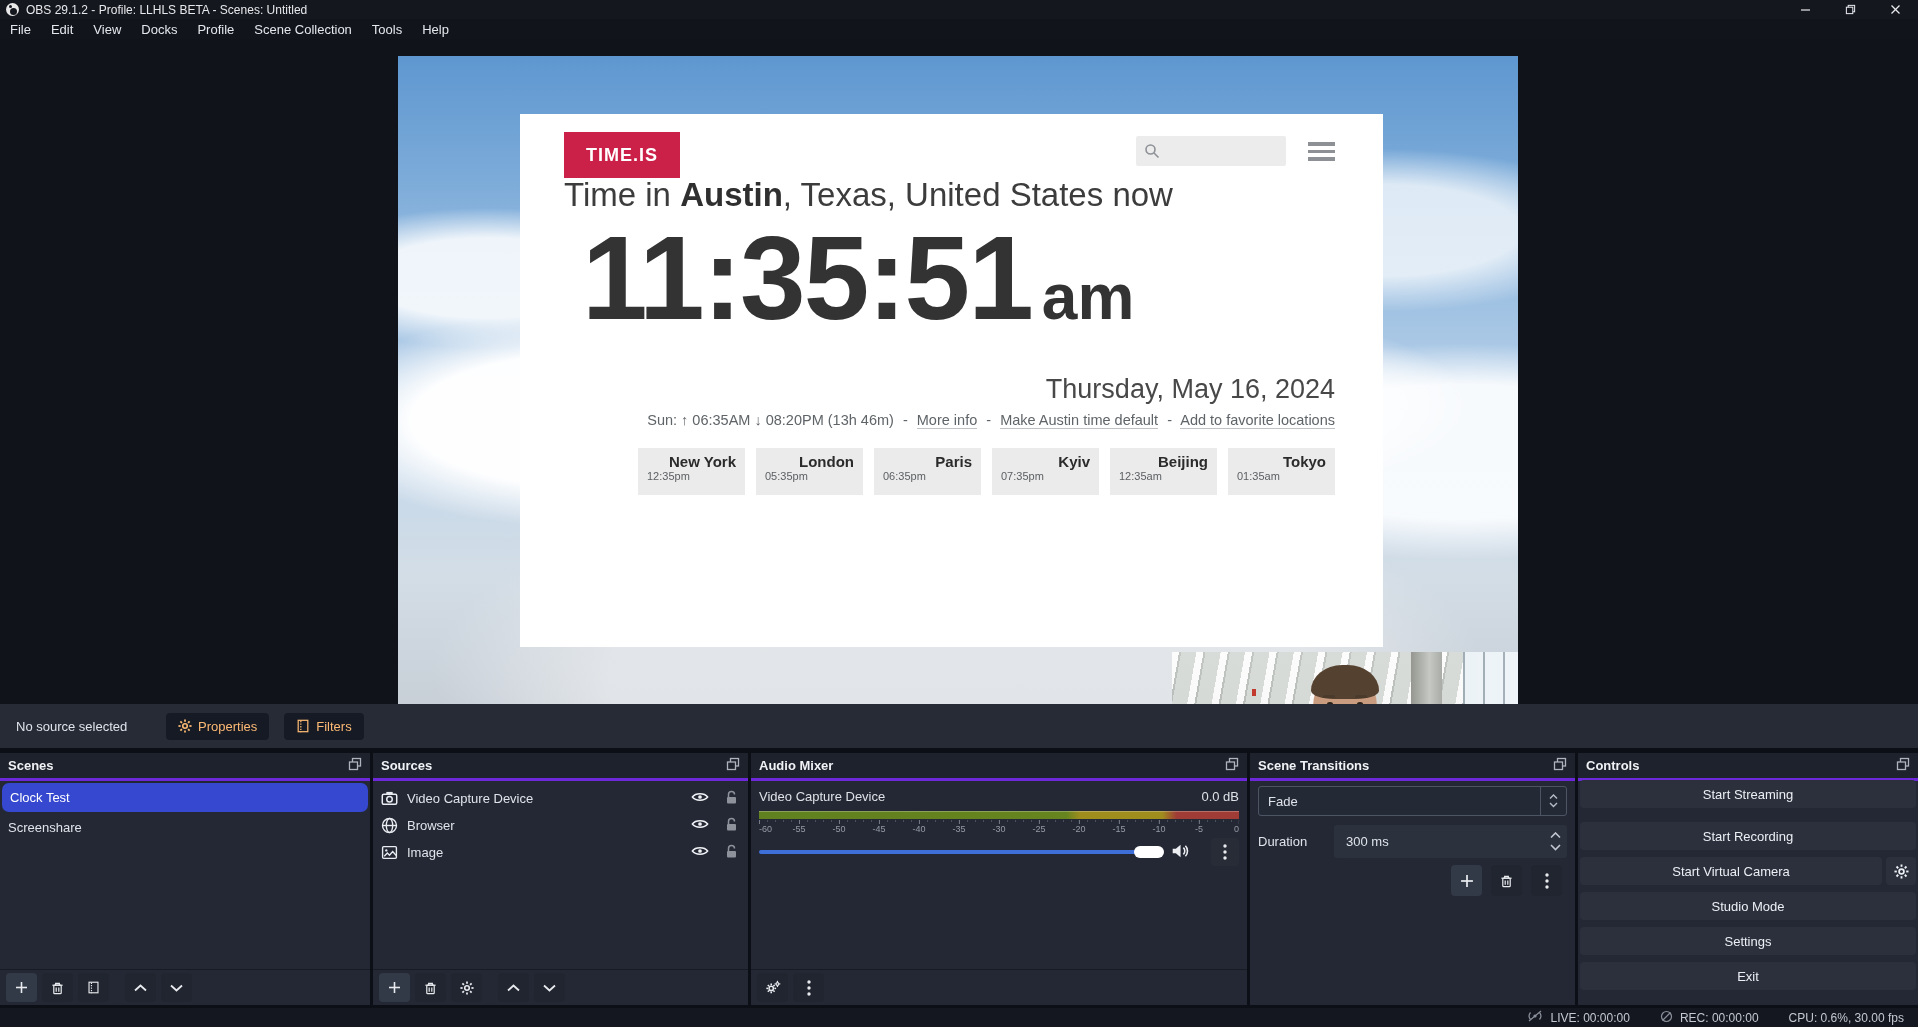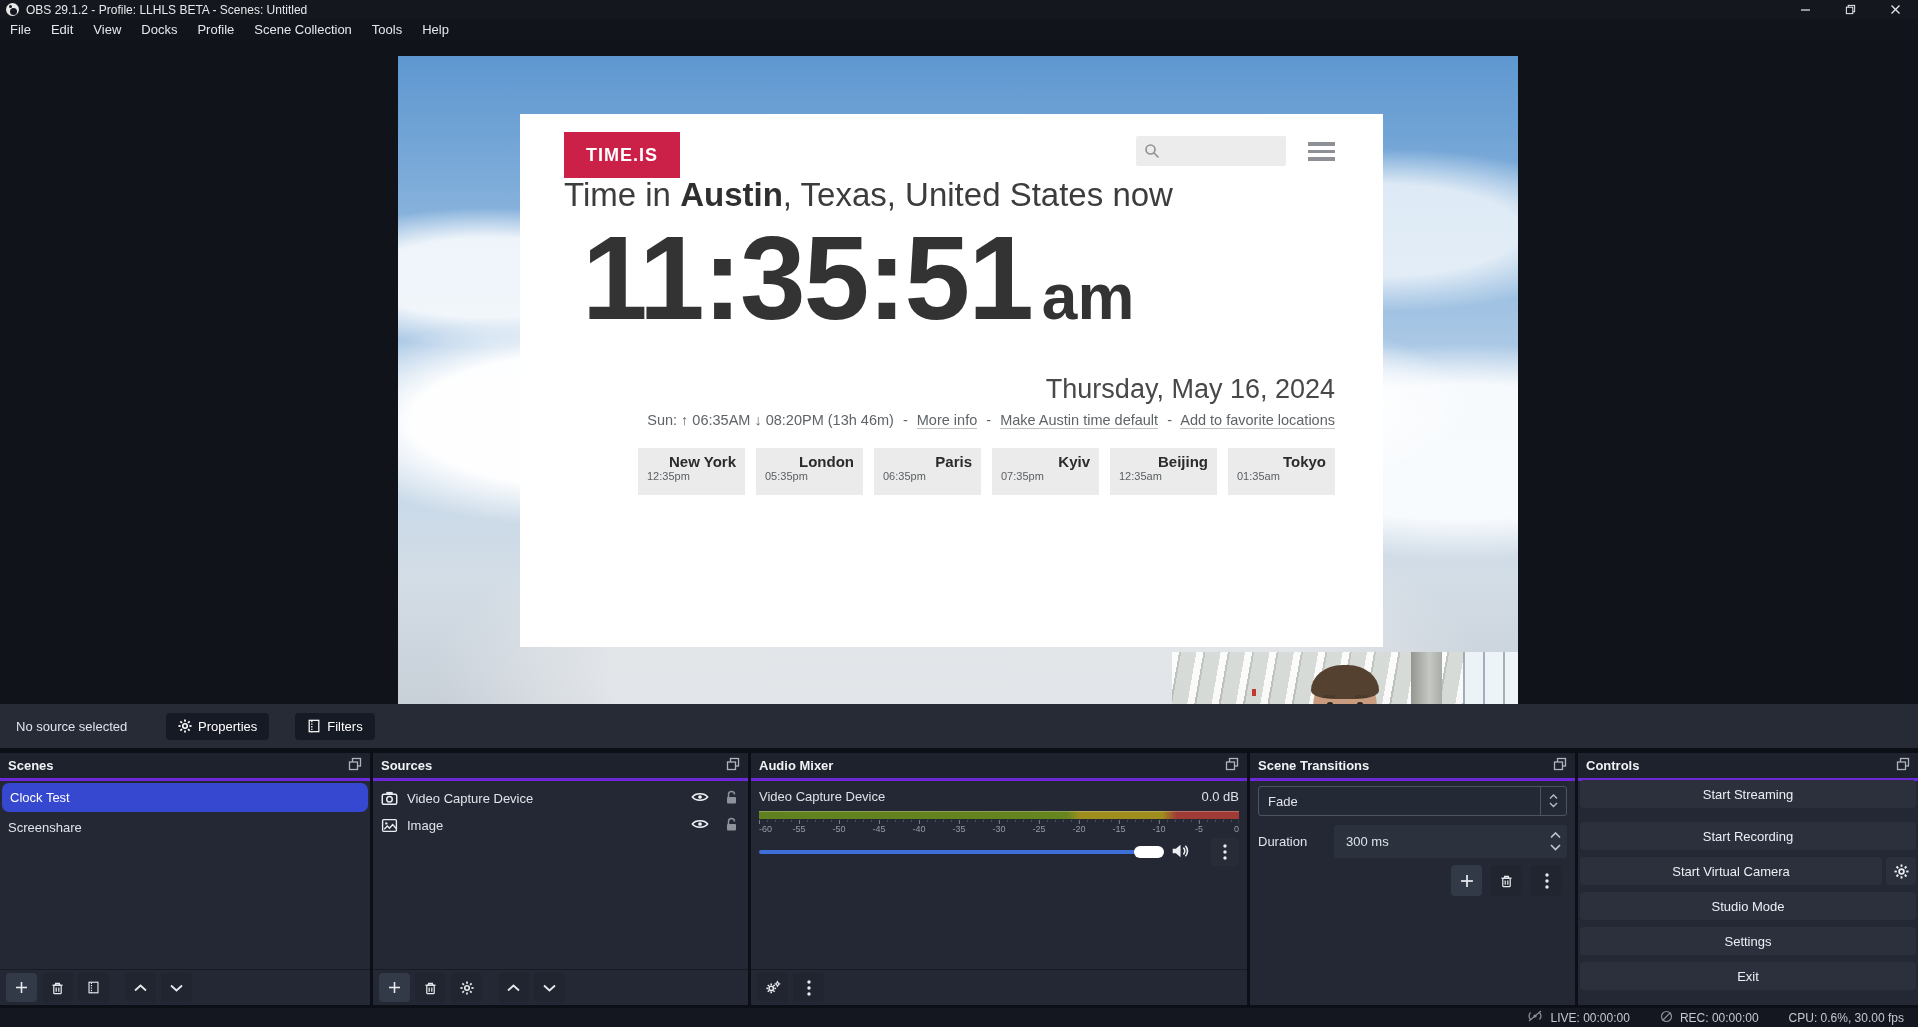--- a/index.html
+++ b/index.html
@@ -115,21 +115,21 @@
   .wc-mouth { position:absolute; left:24px; bottom:10px; width:16px; height:4px; background:#8c6a55; border-radius:2px; }
   .wc-eye { position:absolute; top:34px; width:6px; height:4px; background:#2a2118; border-radius:50%; }
   .wc-brow { position:absolute; top:27px; width:12px; height:3px; background:#4a3a2c; border-radius:2px; }
   .wc-ear { position:absolute; top:36px; width:8px; height:14px; background:#bf8f73; border-radius:40%; }
 
   
   .selbar { position:absolute; left:0; top:704px; width:100%; height:44px; background:#262b36;
     display:flex; align-items:center; font-size:13px; color:#dfe3ea; }
   .selbar .status-text { margin-left:16px; width:150px; }
   .selbar-btn { height:27px; background:#161a24; border-radius:4px; display:flex; align-items:center;
-    padding:0 12px; margin-right:26px; color:#ffffff; gap:6px; cursor:pointer; }
+    padding:0 12px; margin-right:15px; color:#fdba74; gap:6px; cursor:pointer; }
   .selbar-btn svg { display:block; }
 
   
   .docks { position:absolute; left:0; top:748px; width:100%; height:260px; background:#0c0f15; }
   .panel { position:absolute; top:5px; height:252px; background:#242834; }
   .panel-scenes { left:0; width:370px; }
   .panel-sources { left:373px; width:375px; }
   .panel-audio { left:751px; width:496px; }
   .panel-transitions { left:1250px; width:325px; }
   .panel-controls { left:1578px; width:340px; }
@@ -450,20 +450,42 @@
           <span class="lock-ic">
             <svg width="13" height="15" viewBox="0 0 13 15" fill="none" stroke="currentColor" stroke-width="1.5">
                 <path d="M3.5 7 V4.5 a3 3 0 0 1 6 0"></path>
                 <rect x="2" y="7" width="9" height="6.5" rx="1" fill="currentColor" stroke="none"></rect>
               </svg>
           </span>
         </span>
       </div>
       <div class="list-row">
         <svg class="src-icon" viewBox="0 0 16 16" fill="none" stroke="currentColor" stroke-width="1.3">
+          <circle cx="8" cy="8" r="6.6"></circle>
+            <ellipse cx="8" cy="8" rx="3" ry="6.6"></ellipse>
+            <line x1="1.4" y1="8" x2="14.6" y2="8"></line>
+        </svg>
+        <span>Browser</span>
+        <span class="row-right">
+          <span class="eye-ic">
+            <svg width="18" height="12" viewBox="0 0 16 11" fill="none" stroke="currentColor" stroke-width="1.4">
+                <path d="M1 5.5 C4 1.6 12 1.6 15 5.5 C12 9.4 4 9.4 1 5.5 Z"></path>
+                <circle cx="8" cy="5.5" r="1.7" fill="currentColor" stroke="none"></circle>
+              </svg>
+          </span>
+          <span class="lock-ic">
+            <svg width="13" height="15" viewBox="0 0 13 15" fill="none" stroke="currentColor" stroke-width="1.5">
+                <path d="M3.5 7 V4.5 a3 3 0 0 1 6 0"></path>
+                <rect x="2" y="7" width="9" height="6.5" rx="1" fill="currentColor" stroke="none"></rect>
+              </svg>
+          </span>
+        </span>
+      </div>
+      <div class="list-row">
+        <svg class="src-icon" viewBox="0 0 16 16" fill="none" stroke="currentColor" stroke-width="1.3">
           <rect x="1.5" y="2.5" width="13" height="11" rx="1"></rect>
             <circle cx="5" cy="6" r="1.1" fill="currentColor" stroke="none"></circle>
             <path d="M3 11.5 l3-3 2 2 3-3.5 3.5 4"></path>
         </svg>
         <span>Image</span>
         <span class="row-right">
           <span class="eye-ic">
             <svg width="18" height="12" viewBox="0 0 16 11" fill="none" stroke="currentColor" stroke-width="1.4">
                 <path d="M1 5.5 C4 1.6 12 1.6 15 5.5 C12 9.4 4 9.4 1 5.5 Z"></path>
                 <circle cx="8" cy="5.5" r="1.7" fill="currentColor" stroke="none"></circle>

